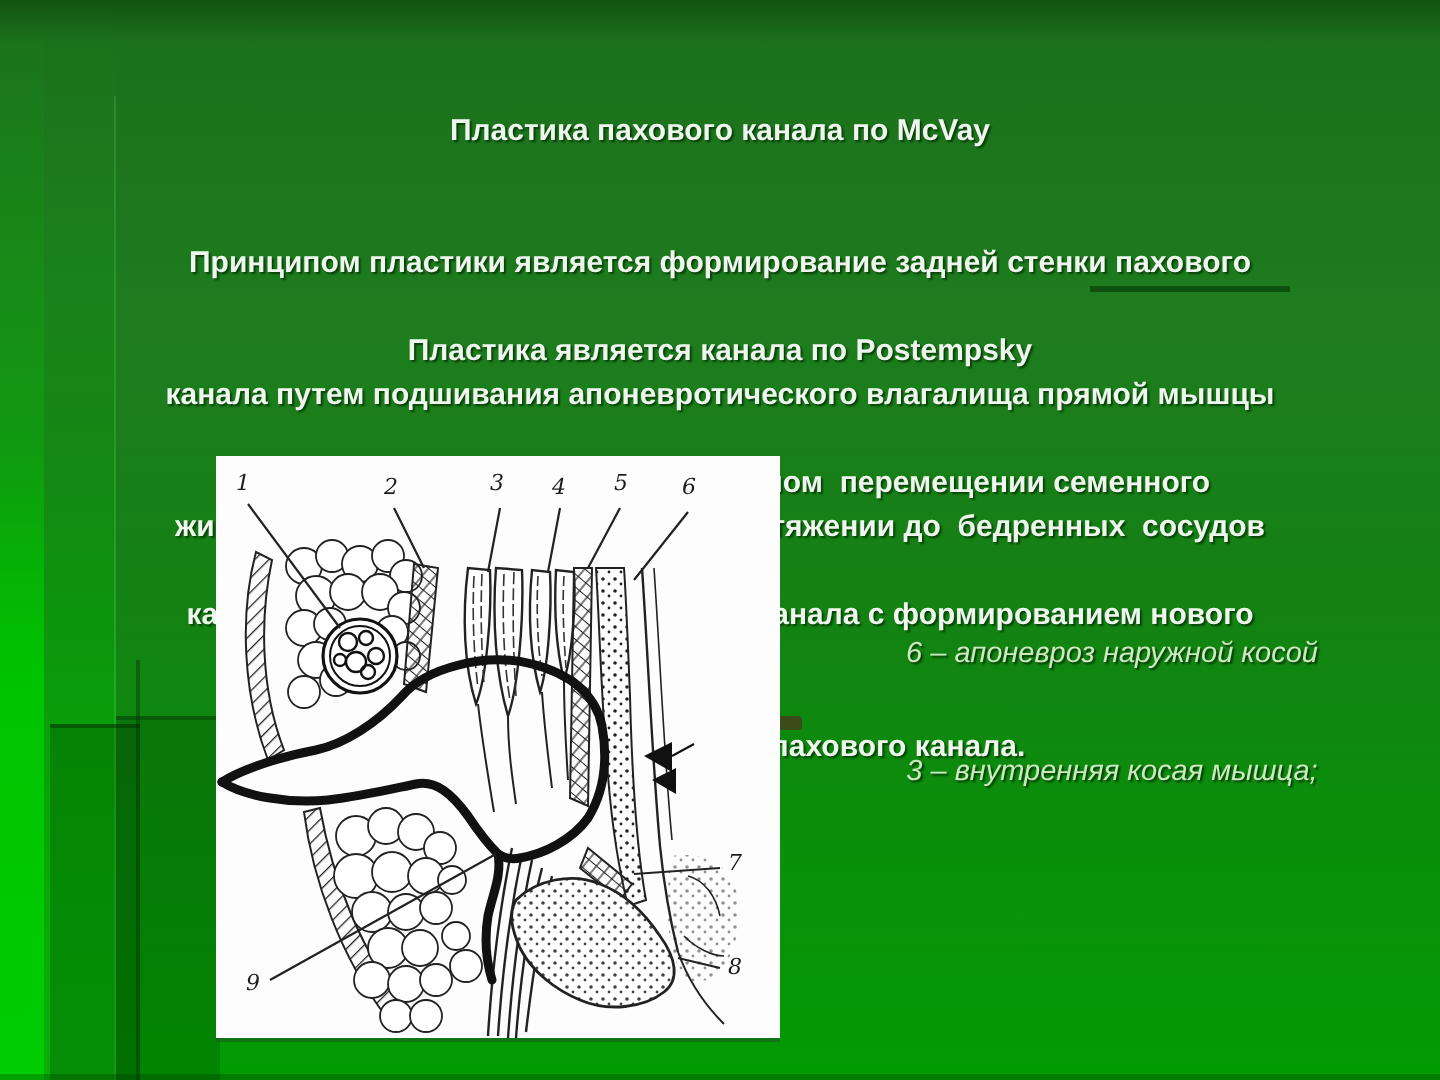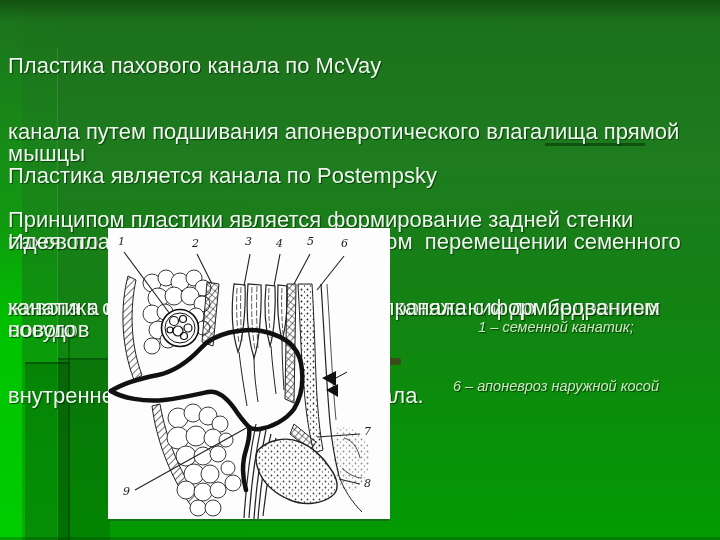--- a/index.html
+++ b/index.html
@@ -16,23 +16,23 @@
     background:linear-gradient(to bottom, rgba(0,160,0,0) 0%, rgba(0,180,0,0.2) 45%, rgba(5,174,5,0.7) 75%, #09ae09 100%);}
   .panel-edge{position:absolute;left:57px;top:48px;width:1px;height:492px;background:rgba(190,255,190,0.13);}
   .dark-block-b{position:absolute;left:58px;top:358px;width:52px;height:182px;background:rgba(0,55,0,0.22);border-top:2px solid rgba(0,45,0,0.35);}
   .dark-block-a{position:absolute;left:25px;top:362px;width:45px;height:178px;background:rgba(0,60,0,0.28);border-top:2px solid rgba(0,40,0,0.45);}
   .vline{position:absolute;left:68px;top:330px;width:2px;height:210px;background:rgba(0,40,0,0.35);}
   .top-line{position:absolute;left:545px;top:143px;width:100px;height:3px;background:rgba(0,40,0,0.5);}
   .bottom-line{position:absolute;left:0;top:537px;width:720px;height:3px;background:rgba(0,50,0,0.28);}
   .smudge{position:absolute;left:379px;top:358px;width:22px;height:7px;background:#4d3320;opacity:.7;border-radius:2px;}
 
   
-  .textblock{position:absolute;left:8px;right:8px;text-align:left;color:#eef6ee;
-    font-size:22px;line-height:22px;white-space:pre-wrap;
-    text-shadow:1px 1px 1px rgba(0,45,0,0.75);}
+  .textblock{position:absolute;left:8px;right:8px;text-align:center;color:#eef6ee;
+    font-size:15px;line-height:22px;white-space:pre-wrap;
+    text-shadow:1px 1px 1px rgba(0,45,0,0.75);font-weight:bold;}
   #block-mcvay{top:11px;}
   #block-postempsky{top:121px;}
 
   
   .figure{position:absolute;left:108px;top:228px;width:282px;height:291px;background:#fdfdfd;
     box-shadow:0 2px 0 rgba(40,70,40,0.45);}
   .figure svg{position:absolute;left:0;top:0;}
   .fig-label{position:absolute;font-family:"DejaVu Serif",serif;font-style:italic;
     font-size:11px;color:#1c1c1c;line-height:11px;}
 
@@ -51,22 +51,22 @@
   <div class="panel-edge"></div>
   <div class="dark-block-b"></div>
   <div class="dark-block-a"></div>
   <div class="vline"></div>
   <div class="top-line"></div>
   <div class="bottom-line"></div>
   <div class="smudge"></div>
 
   <div class="textblock" id="block-mcvay">
     <div>Пластика пахового канала по McVay</div>
+    <div>Принципом пластики является формирование задней стенки пахового</div>
     <div>канала путем подшивания апоневротического влагалища прямой мышцы</div>
-    <div>Принципом пластики является формирование задней стенки пахового</div>
     <div>живота к связке Купера на всем  ее  протяжении до  бедренных  сосудов</div>
   </div>
 
   <div class="textblock" id="block-postempsky">
     <div>Пластика является канала по Postempsky</div>
     <div>Идея  пластики заключается в двойном  перемещении семенного</div>
     <div>канатика и создании нового пахового канала с формированием нового</div>
     <div>внутреннего отверстия пахового канала.</div>
   </div>
 
@@ -244,22 +244,22 @@
     <span class="fig-label" style="left:137px;top:8px">3</span>
     <span class="fig-label" style="left:168px;top:10px">4</span>
     <span class="fig-label" style="left:199px;top:8px">5</span>
     <span class="fig-label" style="left:233px;top:10px">6</span>
     <span class="fig-label" style="left:256px;top:198px">7</span>
     <span class="fig-label" style="left:256px;top:250px">8</span>
     <span class="fig-label" style="left:15px;top:258px">9</span>
   </div>
 
   <div class="legend">
-    <div>1 – семенной канатик;</div>
     <div>6 – апоневроз наружной косой</div>
+    <div>3 – внутренняя косая мышца;</div>
     
     
     
     
     
     
   </div>
 
 </div>
 

